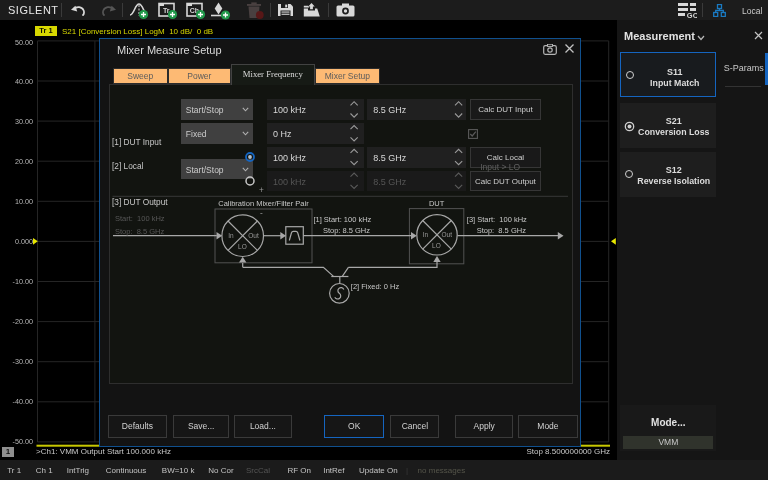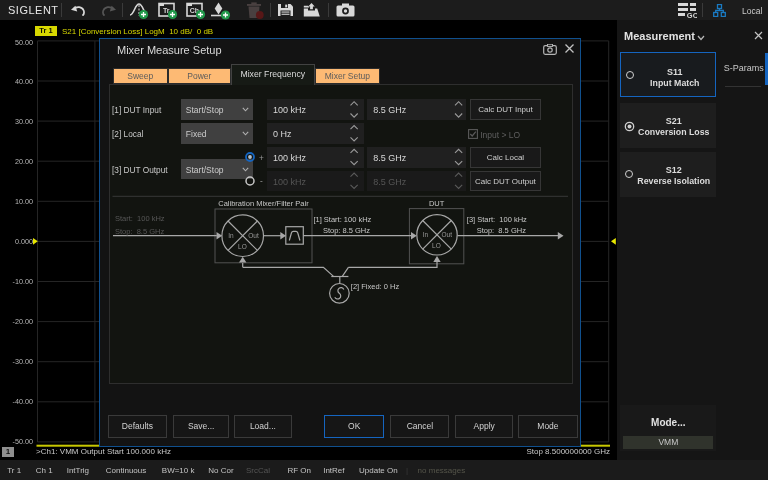--- a/index.html
+++ b/index.html
@@ -26,23 +26,23 @@
 #rpanel { position:absolute; left:617px; top:20px; width:151px; height:440px; background:#151515; }
 #mhead { position:absolute; left:7px; top:10px; font-size:11px; font-weight:bold; color:#e2e2e2; }
 .sbtn { position:absolute; left:3.3px; width:96px; height:45px; background:#1e1e1e; }
 .sbtn .t1 { position:absolute; left:11px; top:13.5px; width:85px; text-align:center; font-size:9px; font-weight:bold; color:#dcdcdc; }
 .sbtn .t2 { position:absolute; left:11px; top:24.5px; width:85px; text-align:center; font-size:8.8px; font-weight:bold; color:#dcdcdc; white-space:nowrap; }
 .radio { position:absolute; left:4.5px; top:18px; width:8px; height:8px; border:1.3px solid #d0d0d0; border-radius:50%; }
 
 #dlg { position:absolute; left:99px; top:37.5px; width:482px; height:409px; background:#131313; border:1.5px solid #10508e; }
 #dtitle { position:absolute; left:117px; top:44px; font-size:11px; color:#dadada; }
 .tab { position:absolute; border:1px solid #2b2b2b; color:#5c5c5c; font-size:8.5px; text-align:center; background:#fdba74; }
-#tabactive { position:absolute; background:#161a15; border:1px solid #424242; border-bottom:none; color:#dcdcdc; font-size:8.7px; text-align:center; z-index:3; }
+#tabactive { position:absolute; background:#161a15; border:1px solid #424242; border-bottom:none; color:#dcdcdc; font-size:8.7px; text-align:center; z-index:3;font-family:Liberation Serif, serif; }
 #tpanel { position:absolute; left:108.5px; top:84px; width:464px; height:300px; border:1px solid #2e2e2e; background:#121410; z-index:1; }
-.rowlab { position:absolute; font-size:8.3px; color:#c8c8c8; z-index:2; }
+.rowlab { position:absolute; font-size:8.3px; color:#c8c8c8; z-index:2;margin-top:32px; }
 .dd { position:absolute; left:169.8px; width:72px; height:20.8px; background:#404040; z-index:2;margin-left:11px; }
 .dd span { position:absolute; left:5px; top:6px; font-size:8.5px; color:#cccccc; }
 .inp { position:absolute; width:96.5px; height:20.6px; background:#202020; z-index:2; }
 .inp span { position:absolute; left:6px; top:6px; font-size:9px; color:#d8d8d8; }
 .inp.dim { background:#1a1a1a; }
 .inp.dim span { color:#555; }
 .cbtn { position:absolute; left:470.3px; width:70.3px; height:20.6px; background:#191919; border:1px solid #363636; font-size:8px; color:#cfcfcf; text-align:center; z-index:2; }
 .dbtn { position:absolute; top:415.4px; height:23px; background:#161616; border:1px solid #3a3a3a; font-size:8.5px; color:#d2d2d2; text-align:center; line-height:21px; z-index:2; }
 svg { display:block; }
 </style>
@@ -341,21 +341,21 @@
         <text x="476.7" y="233.4">Stop:&nbsp; 8.5 GHz</text>
         <text x="350.8" y="289">[2] Fixed: 0 Hz</text>
       </g>
     </g>
   </svg>
 
   <div class="dbtn" style="left:108.2px;width:58.4px">Defaults</div>
   <div class="dbtn" style="left:172.9px;width:56.5px">Save...</div>
   <div class="dbtn" style="left:234.2px;width:57.4px">Load...</div>
   <div class="dbtn" style="left:324.1px;width:60.2px;border-color:#1565c0">OK</div>
-  <div class="dbtn" style="left:390.4px;width:59px">Cancel</div>
+  <div class="dbtn" style="left:390.4px;width:49px">Cancel</div>
   <div class="dbtn" style="left:455.4px;width:57.6px">Apply</div>
   <div class="dbtn" style="left:518px;width:59.9px">Mode</div>
   <div id="rpanel">
     <div id="mhead">Measurement</div>
     <svg class="abs" style="left:80px;top:14.5px" width="8" height="6" viewBox="0 0 8 6">
         <path d="M1 1 L4 4.5 L7 1" fill="none" stroke="#b8b8b8" stroke-width="1.2"></path>
       </svg>
     <svg class="abs" style="left:137px;top:11px" width="9" height="9" viewBox="0 0 9 9">
         <path d="M1 1 L8 8 M8 1 L1 8" stroke="#c2c2c2" stroke-width="1.2"></path>
       </svg>

